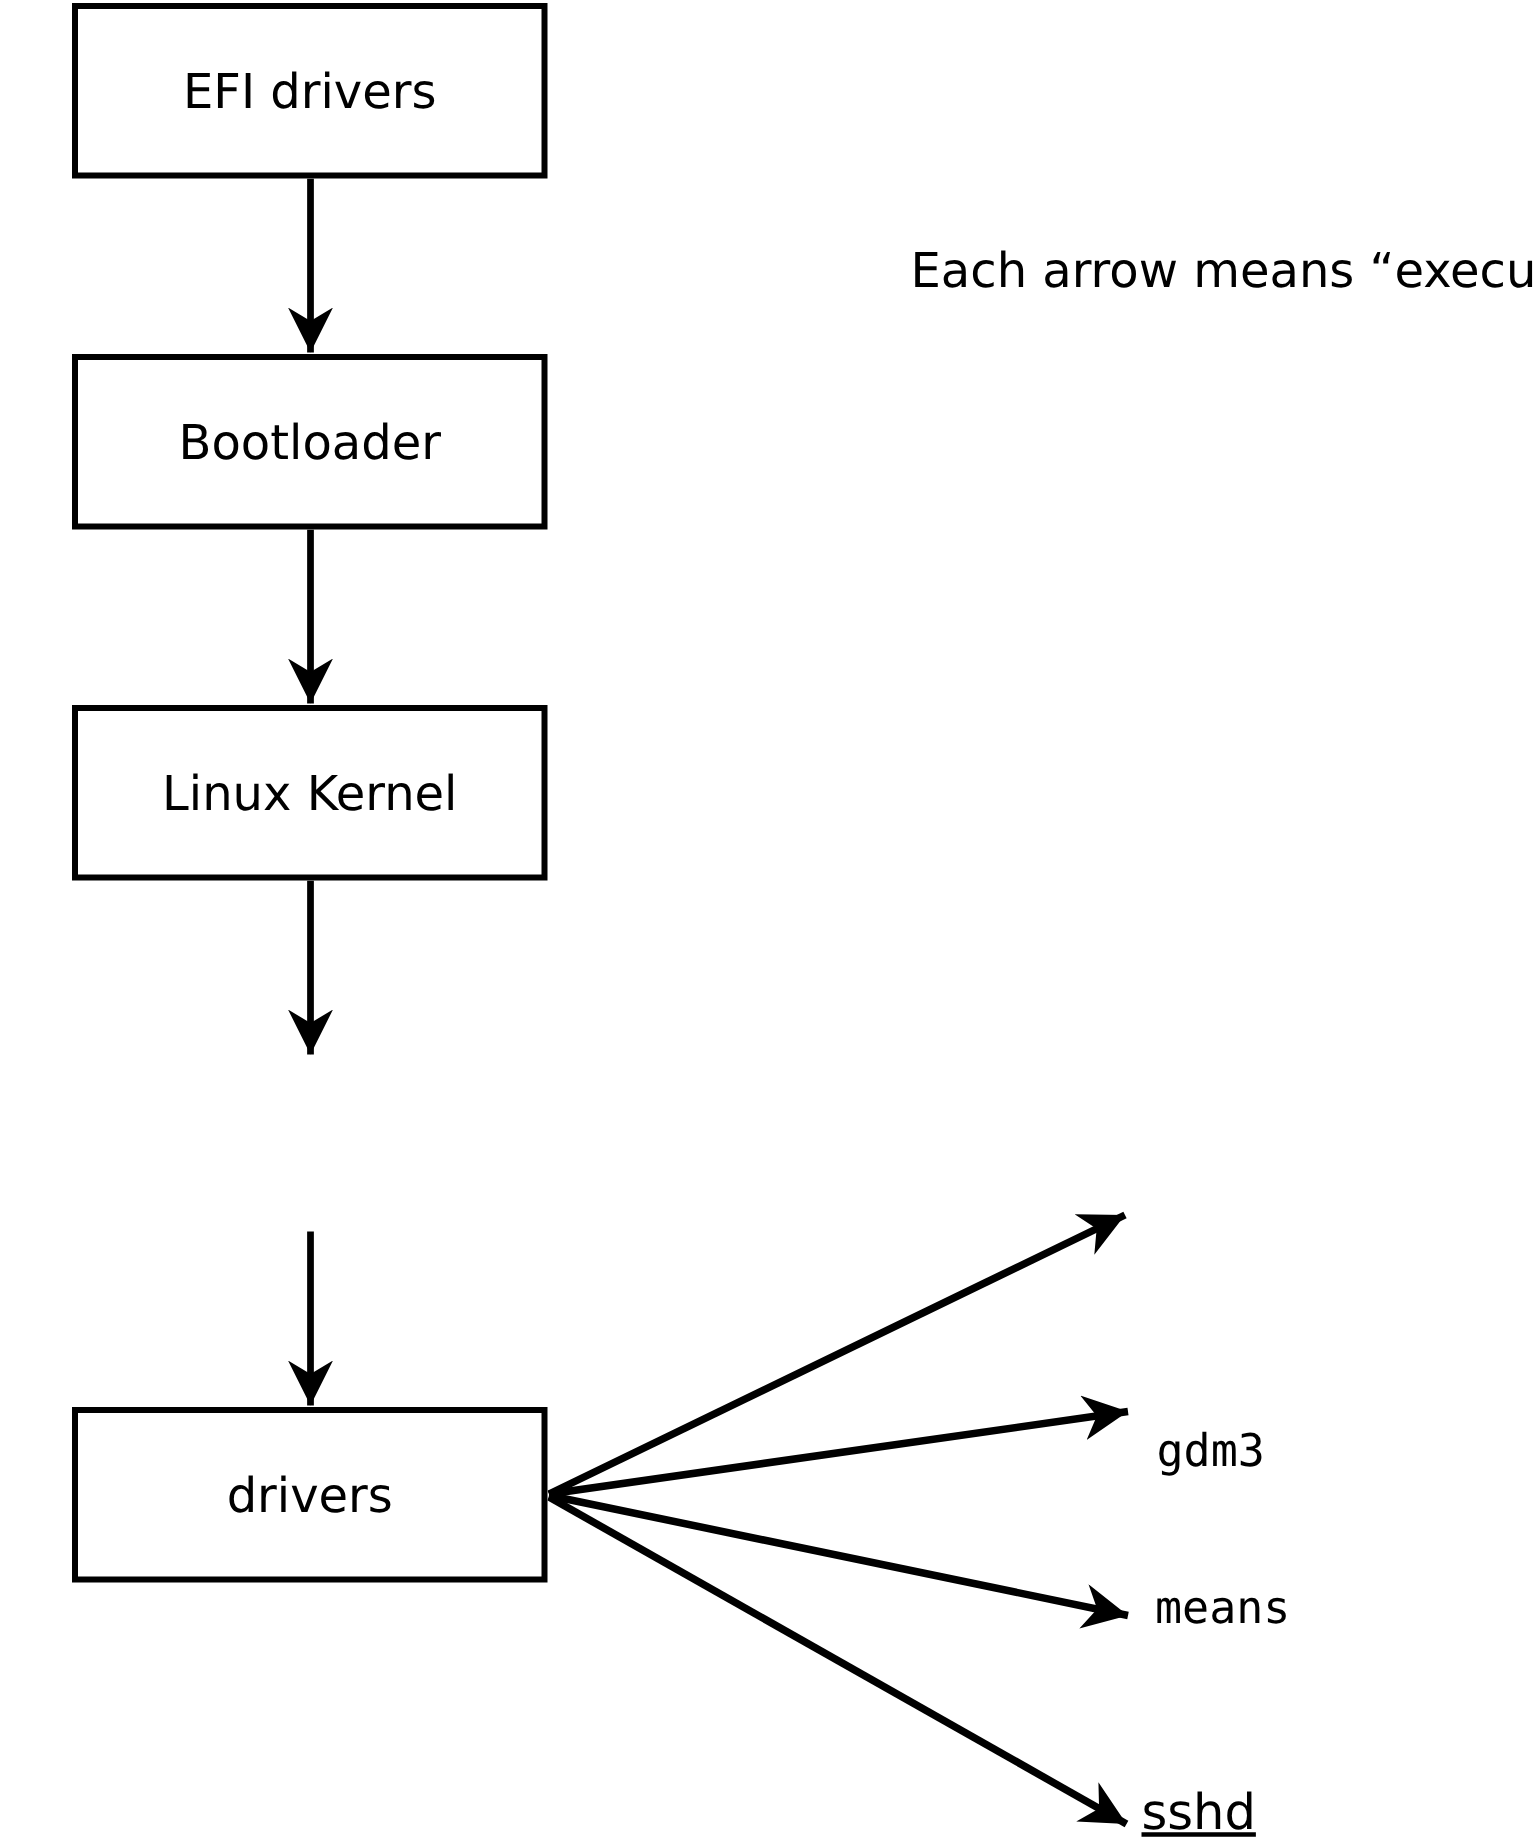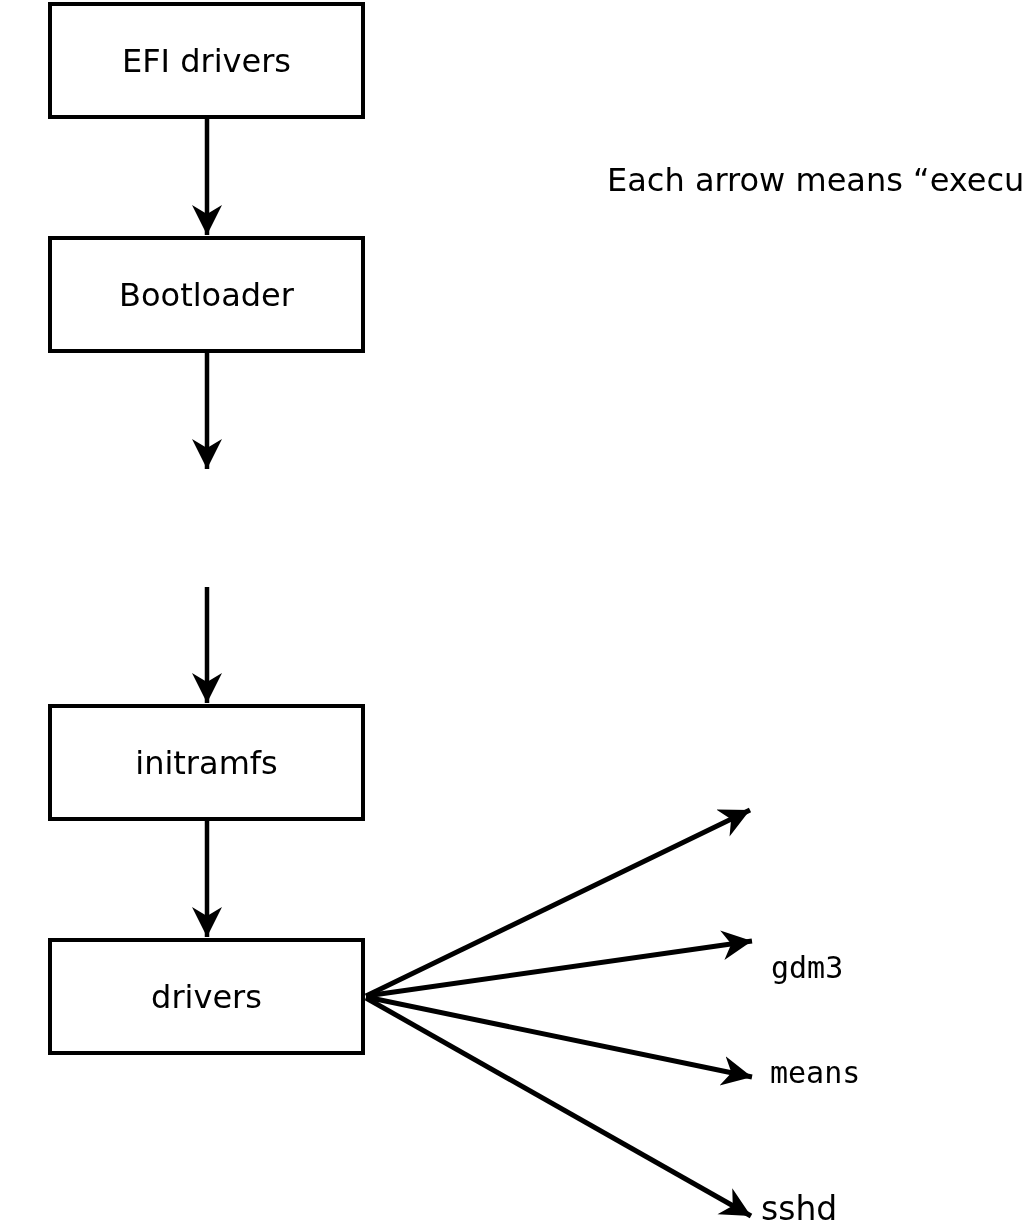--- a/index.html
+++ b/index.html
@@ -63,20 +63,21 @@
     transform: translateY(-50%);
     white-space: nowrap;
   }
   .proc-journal { left: 726px; top: 792px; }
   .proc-gdm3    { left: 723px; top: 968px; }
   .proc-getty   { left: 722px; top: 1073px; }
   .proc-sshd    {
     left: 713px; top: 1208px;
     font-family: "DejaVu Sans", sans-serif;
     font-size: 33px;
+    text-decoration: underline;
   }
 </style>
 </head>
 <body>
 
 <div class="canvas">
 
   <svg class="arrow-layer" width="1023" height="1230" viewBox="0 0 1023 1230" xmlns="http://www.w3.org/2000/svg">
     <defs>
       <marker id="ah" markerUnits="userSpaceOnUse" markerWidth="34" markerHeight="34" refX="30" refY="15" orient="auto">
@@ -94,22 +95,22 @@
     <line x1="318" y1="997" x2="704" y2="1077" stroke="#000000" stroke-width="5" marker-end="url(#ah)"></line>
     <line x1="318" y1="998" x2="703" y2="1216" stroke="#000000" stroke-width="5" marker-end="url(#ah)"></line>
   </svg>
 
   <div class="node node-efi">
     <span>EFI drivers</span>
   </div>
   <div class="node node-bootloader">
     <span>Bootloader</span>
   </div>
-  <div class="node node-initramfs">
-    <span>initramfs</span>
+  <div class="node node-kernel">
+    <span>Linux Kernel</span>
   </div>
   <div class="node node-systemd">
     <span>drivers</span>
   </div>
 
   <div class="legend-note">Each arrow means “executes”.</div>
 
   <div class="proc-label proc-gdm3">gdm3</div>
   <div class="proc-label proc-getty">means</div>
   <div class="proc-label proc-sshd">sshd</div>

